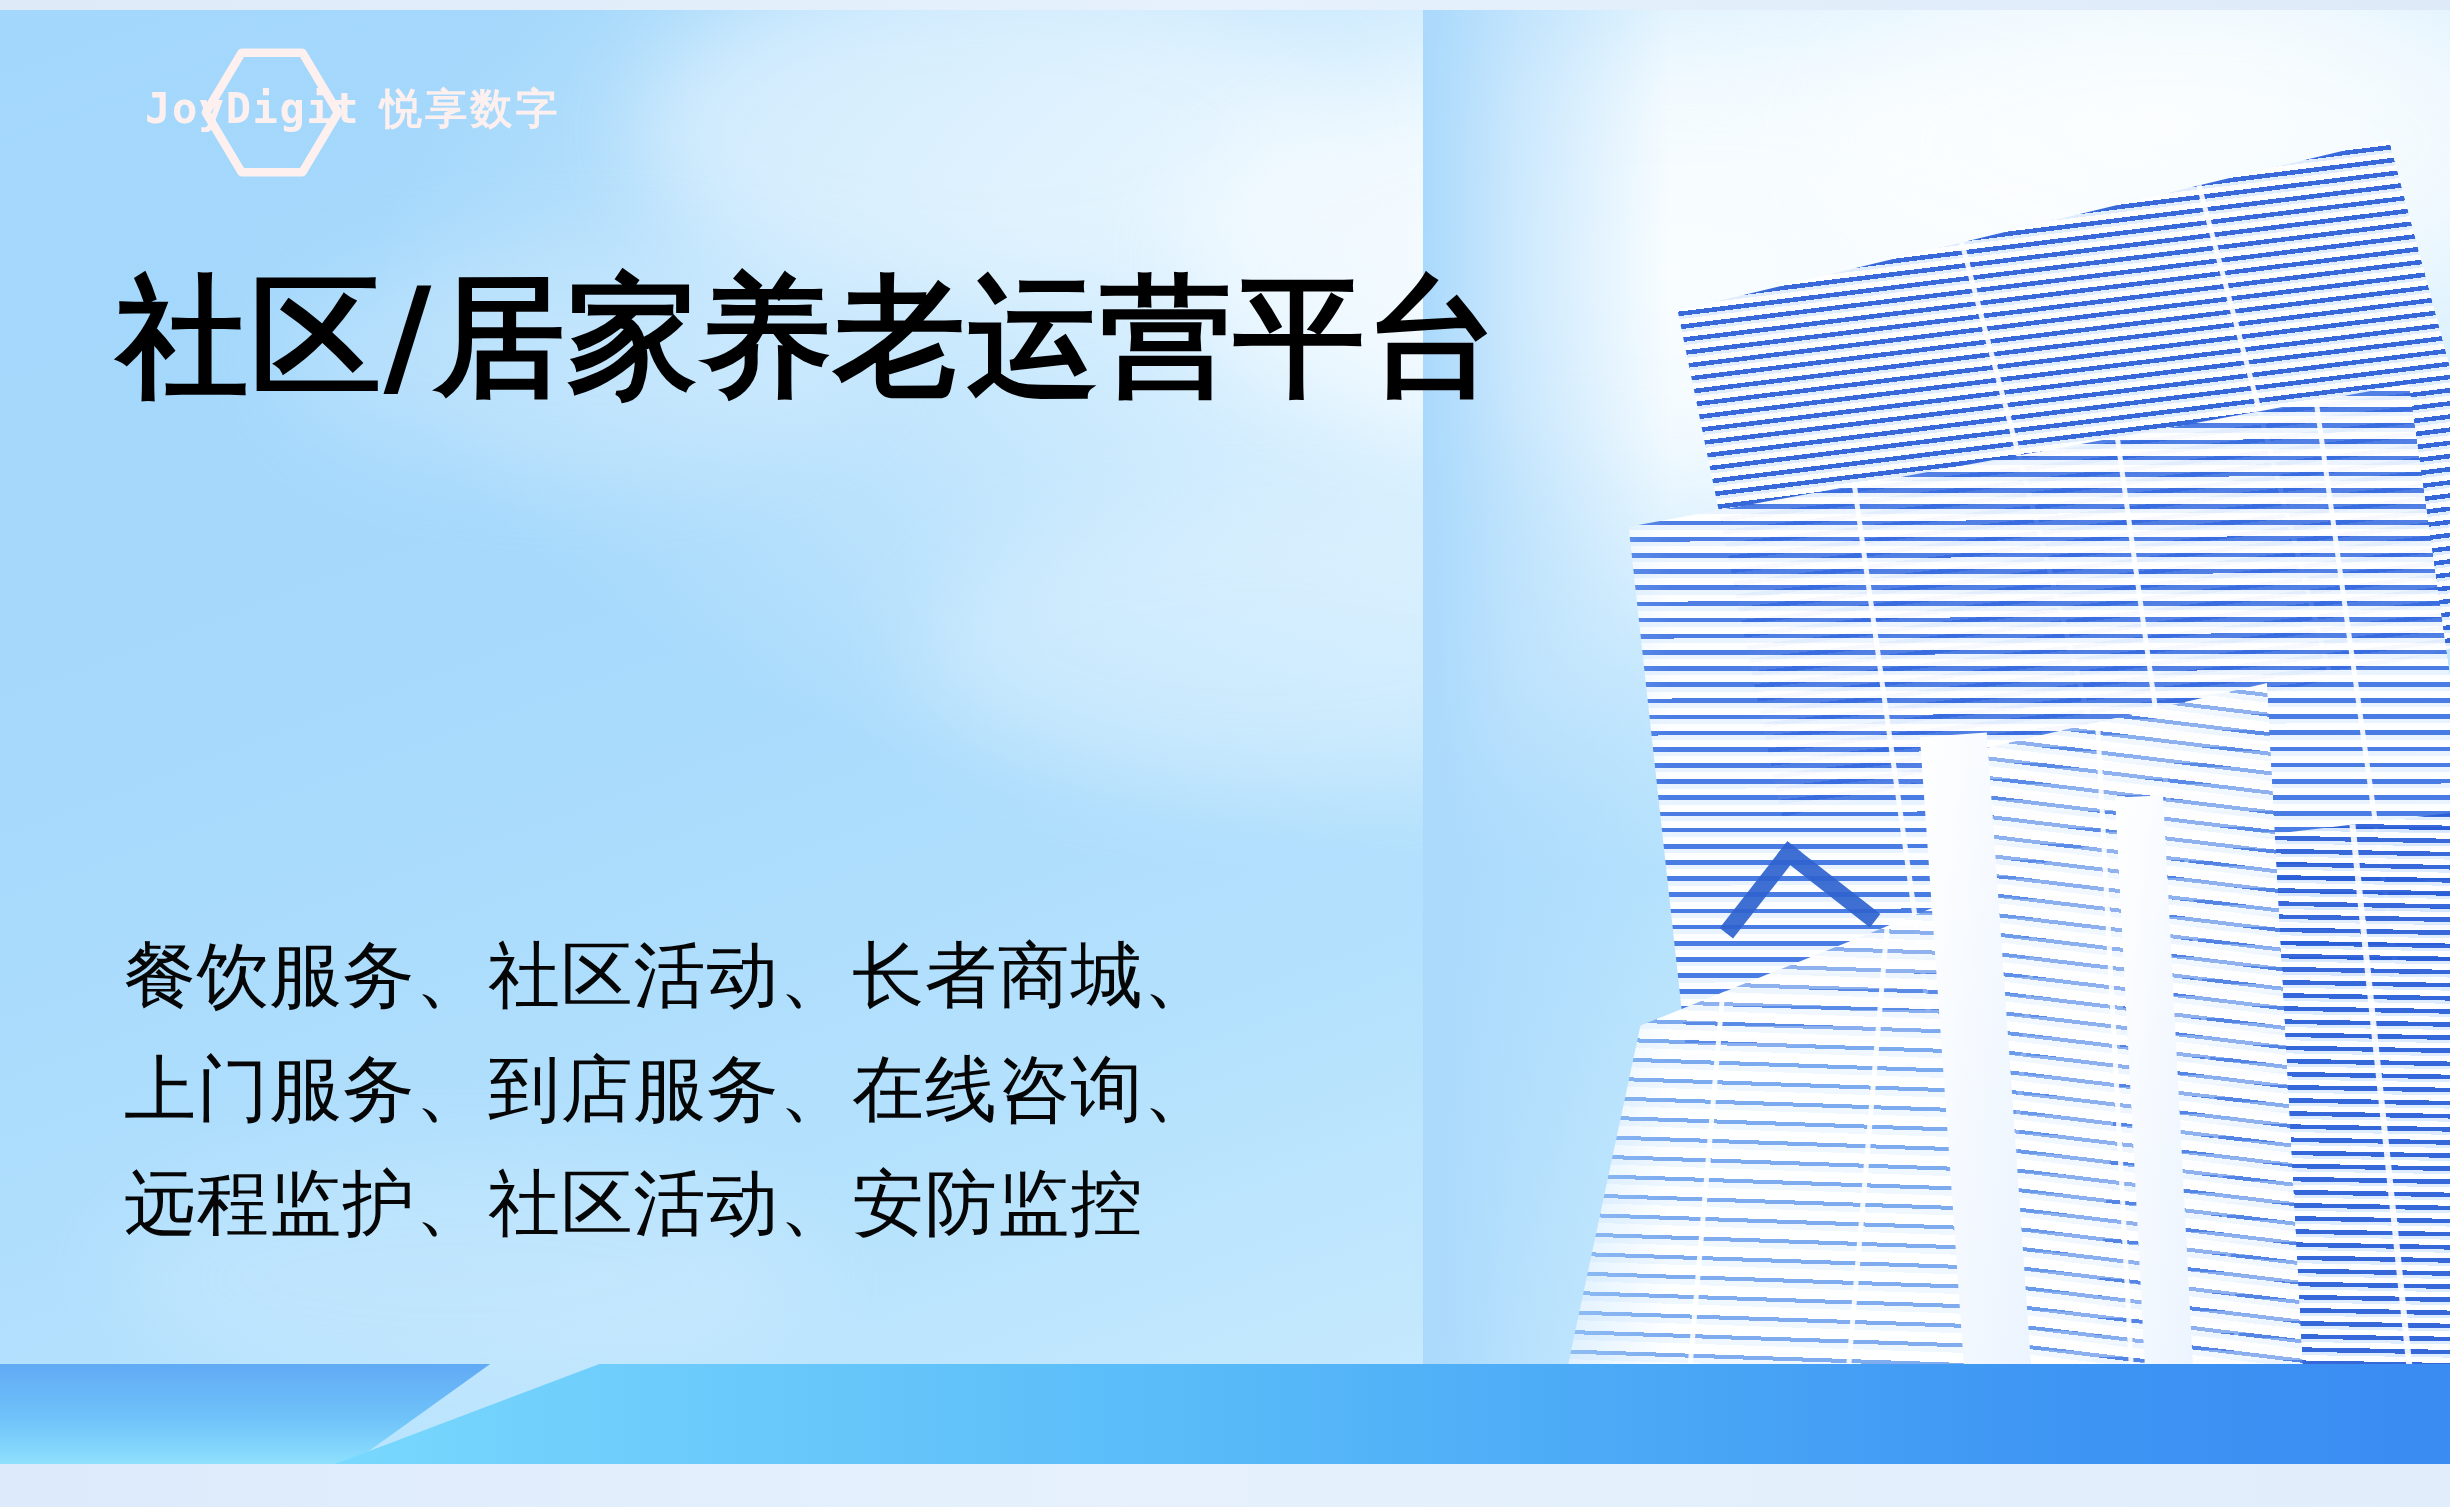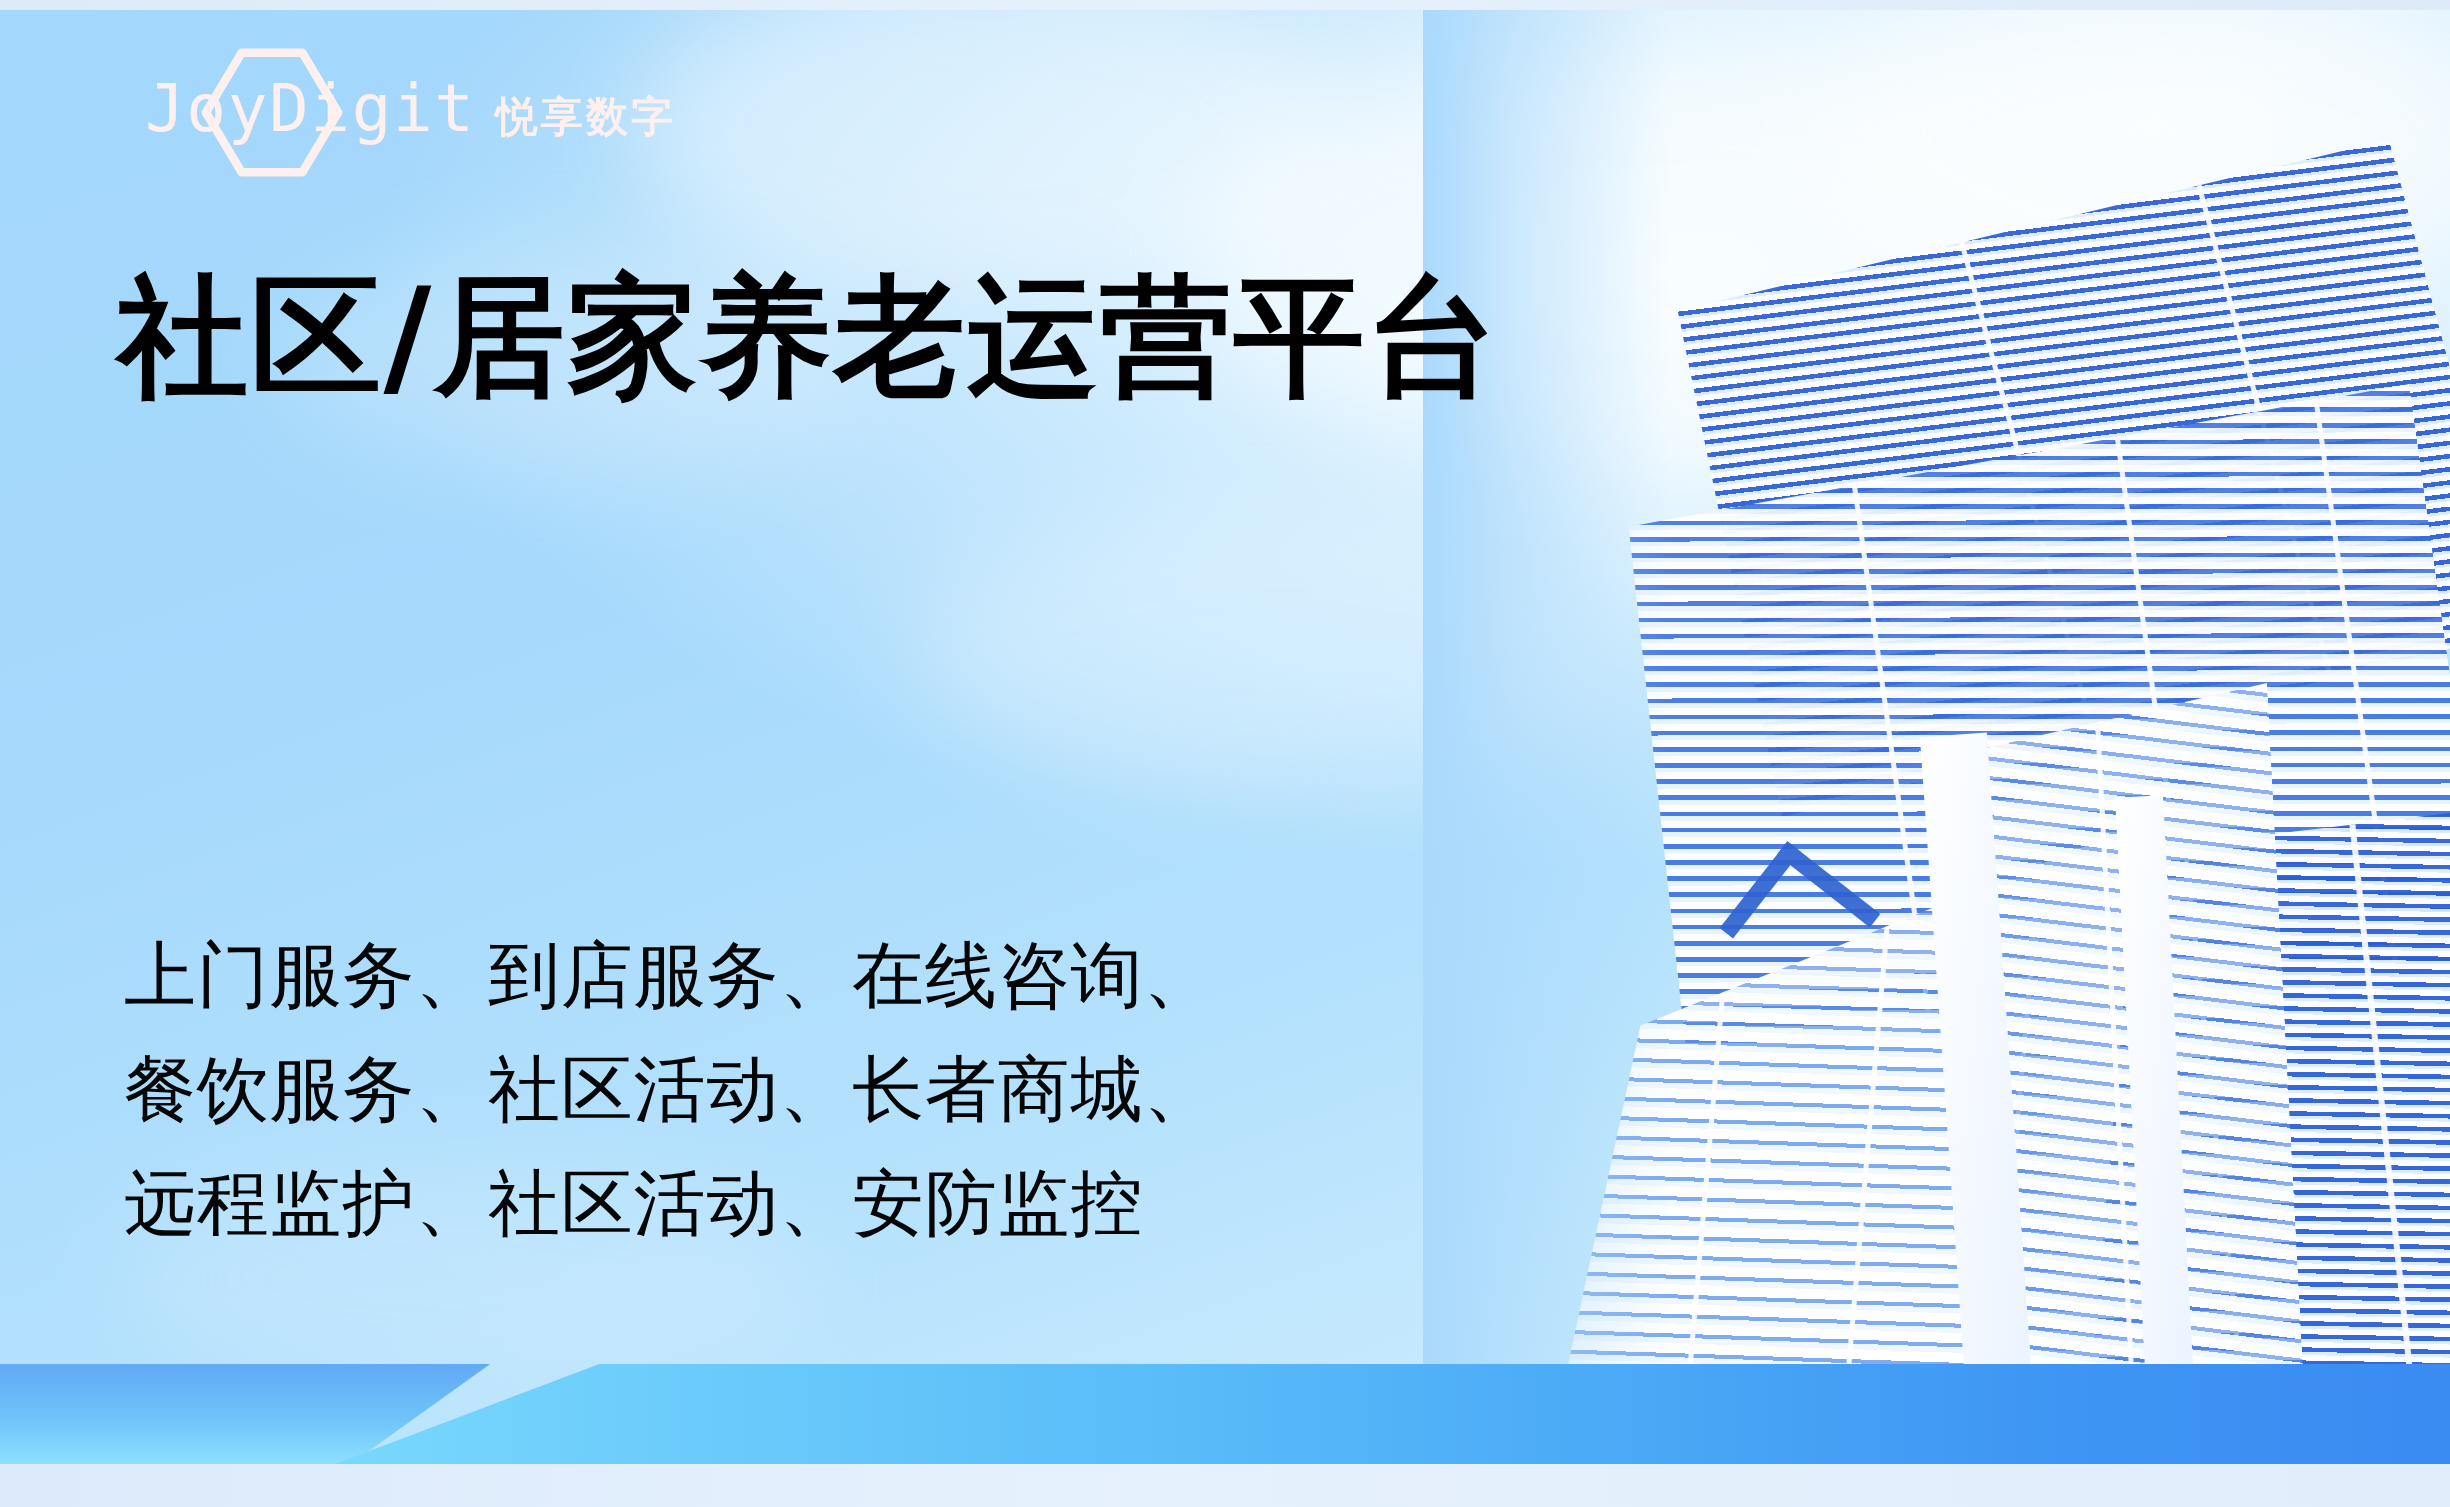--- a/index.html
+++ b/index.html
@@ -93,21 +93,21 @@
         transform:rotate(38deg);opacity:.92;}
 
   
   .logo{position:absolute;left:131px;top:40px;height:117px;display:flex;
         align-items:center;}
   .hexwrap{position:absolute;left:70px;top:-1.6px;width:142px;height:129px;}
   .hex{width:100%;height:100%;display:block;}
   .logo-text{position:relative;display:flex;align-items:baseline;gap:20px;
              padding-left:14px;}
   .logo-en{font-family:"DejaVu Sans Mono","Liberation Mono",monospace;
-           font-weight:400;font-size:66px;letter-spacing:1.6px;
+           font-weight:700;font-size:42px;letter-spacing:1.6px;
            color:#fdf0ef;line-height:1;}
   .logo-cn{font-family:"DejaVu Sans","Liberation Sans",sans-serif;
            font-weight:700;font-size:42px;letter-spacing:3.1px;
            color:#fdf0ef;line-height:1;}
 
   
   .title{position:absolute;left:117px;top:251px;
          font-family:"DejaVu Sans","Liberation Sans",sans-serif;
          font-weight:700;font-size:131px;line-height:1.16;color:#000000;
          letter-spacing:2.3px;white-space:nowrap;}
@@ -193,22 +193,22 @@
       <div class="logo-text">
         <span class="logo-en">JoyDigit</span>
         <span class="logo-cn">悦享数字</span>
       </div>
     </div>
 
     <div class="title">社区/居家养老运营平台</div>
 
 
     <div class="body-lines">
+      <div class="ln">餐饮服务、社区活动、长者商城、</div>
       <div class="ln">上门服务、到店服务、在线咨询、</div>
-      <div class="ln">餐饮服务、社区活动、长者商城、</div>
       <div class="ln">远程监护、社区活动、安防监控</div>
     </div>
 
   </div>
 
   <div class="deco">
     <div class="deco-left"></div>
     <div class="deco-main"></div>
   </div>
 

